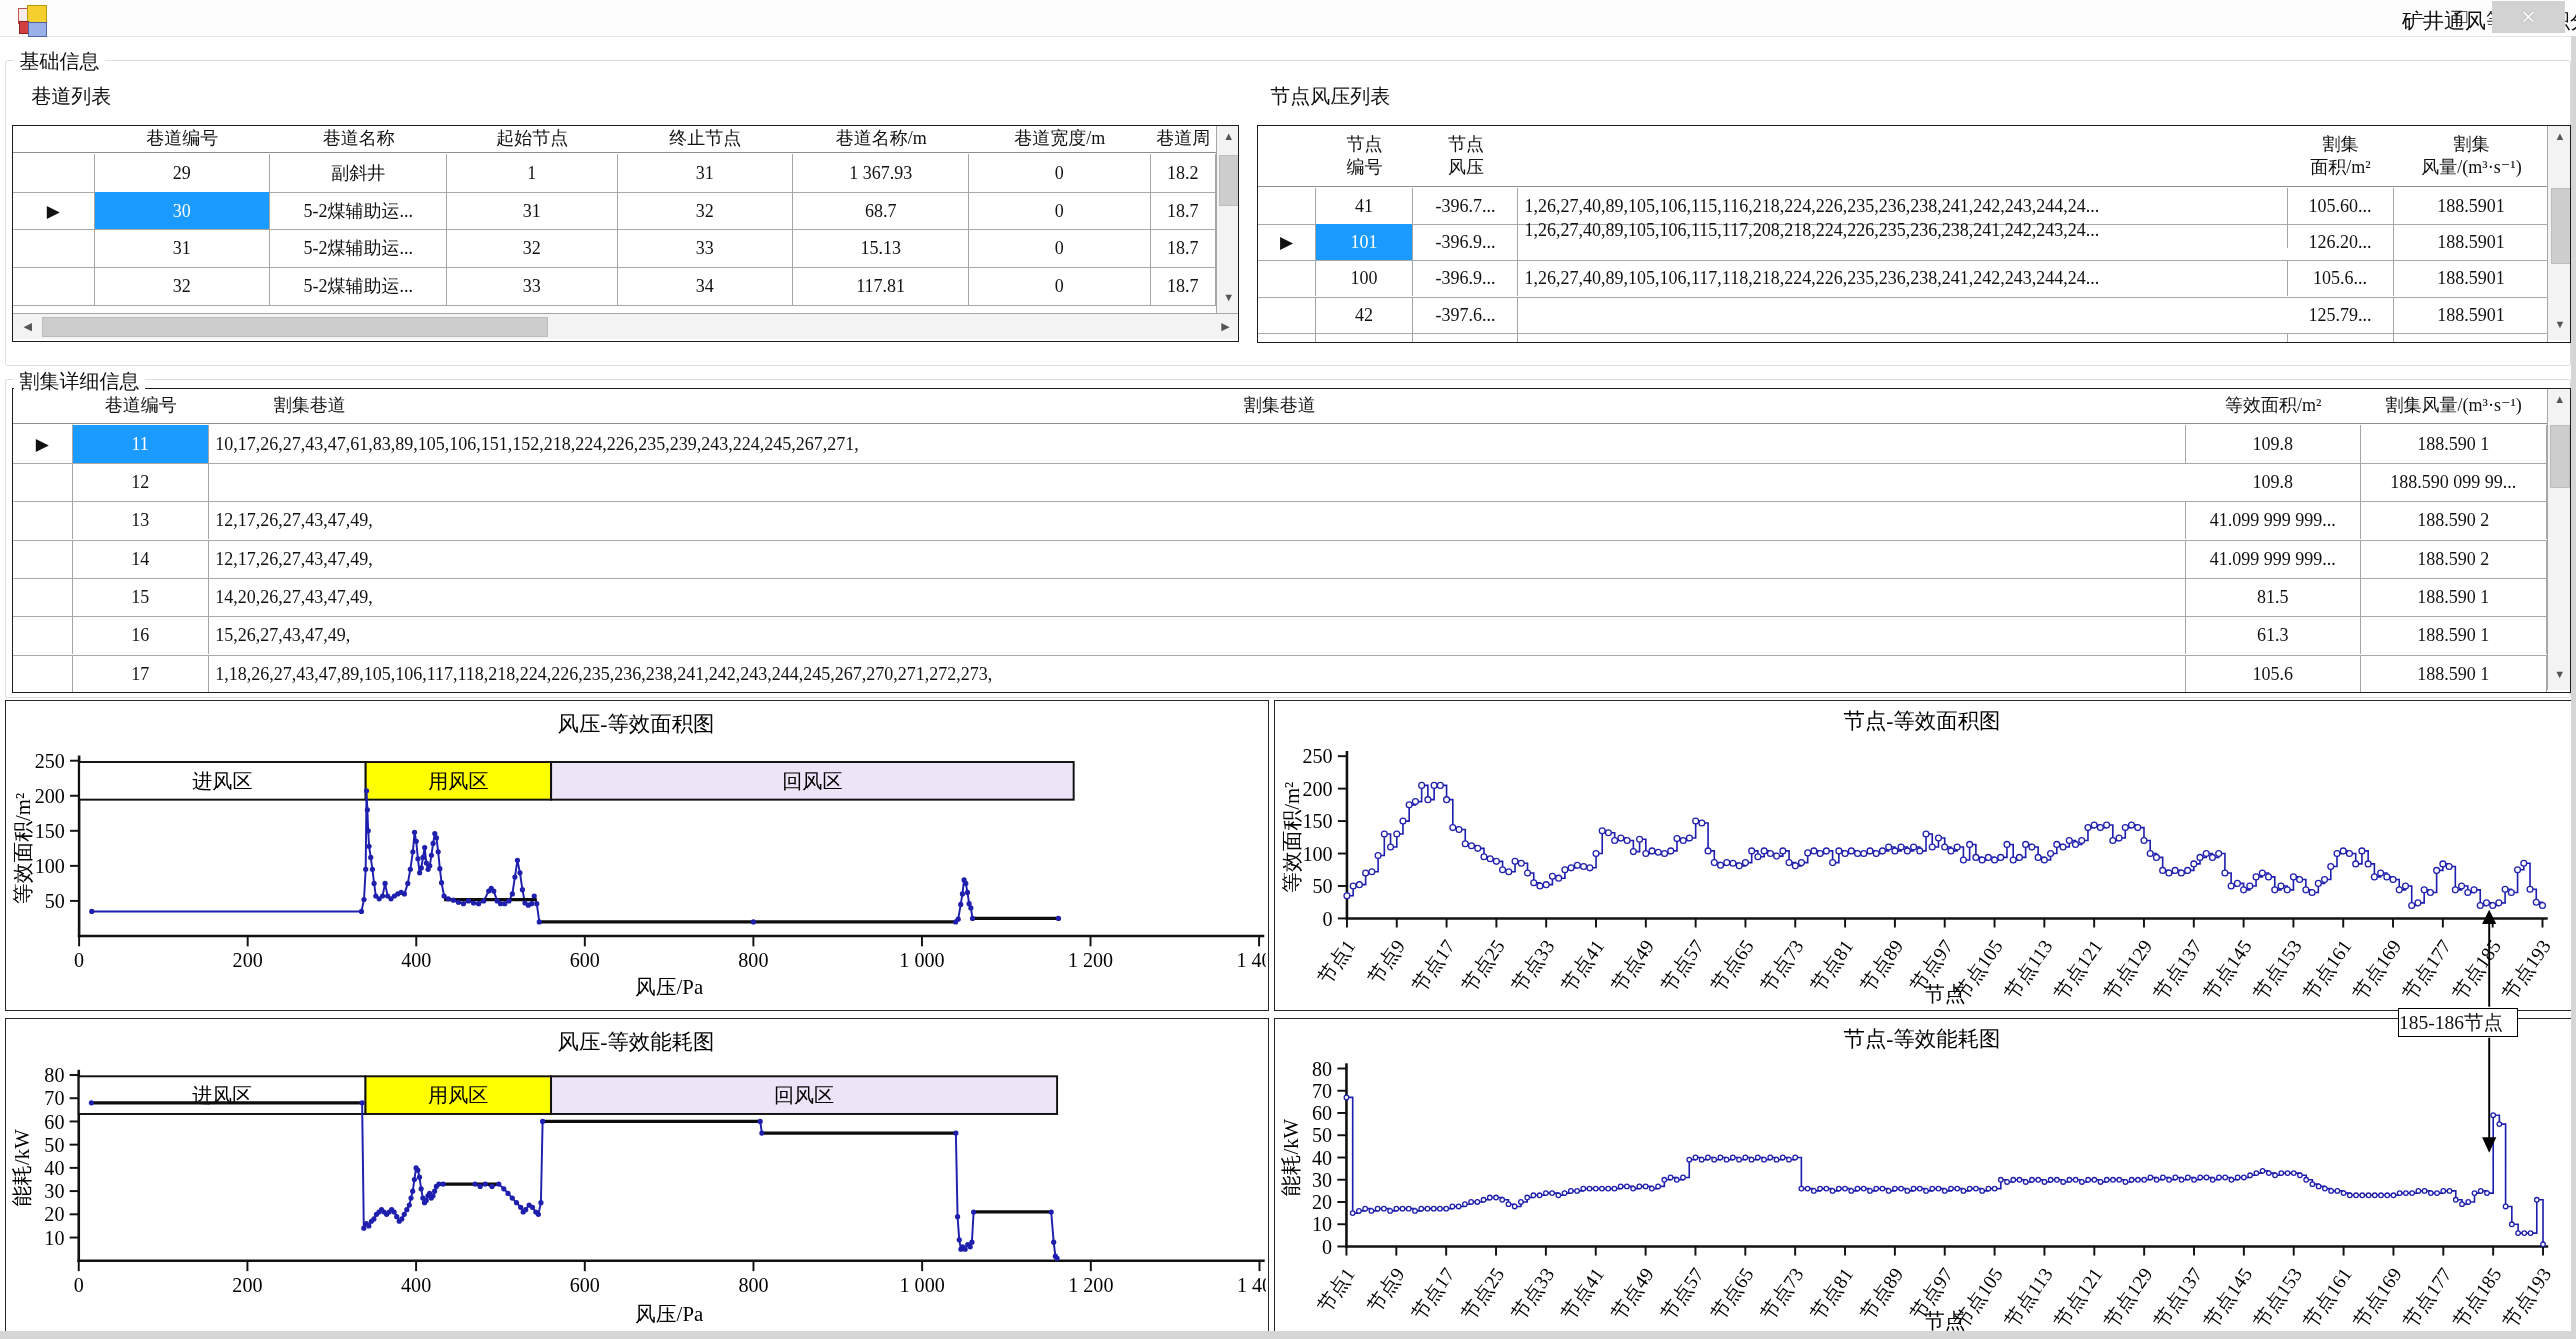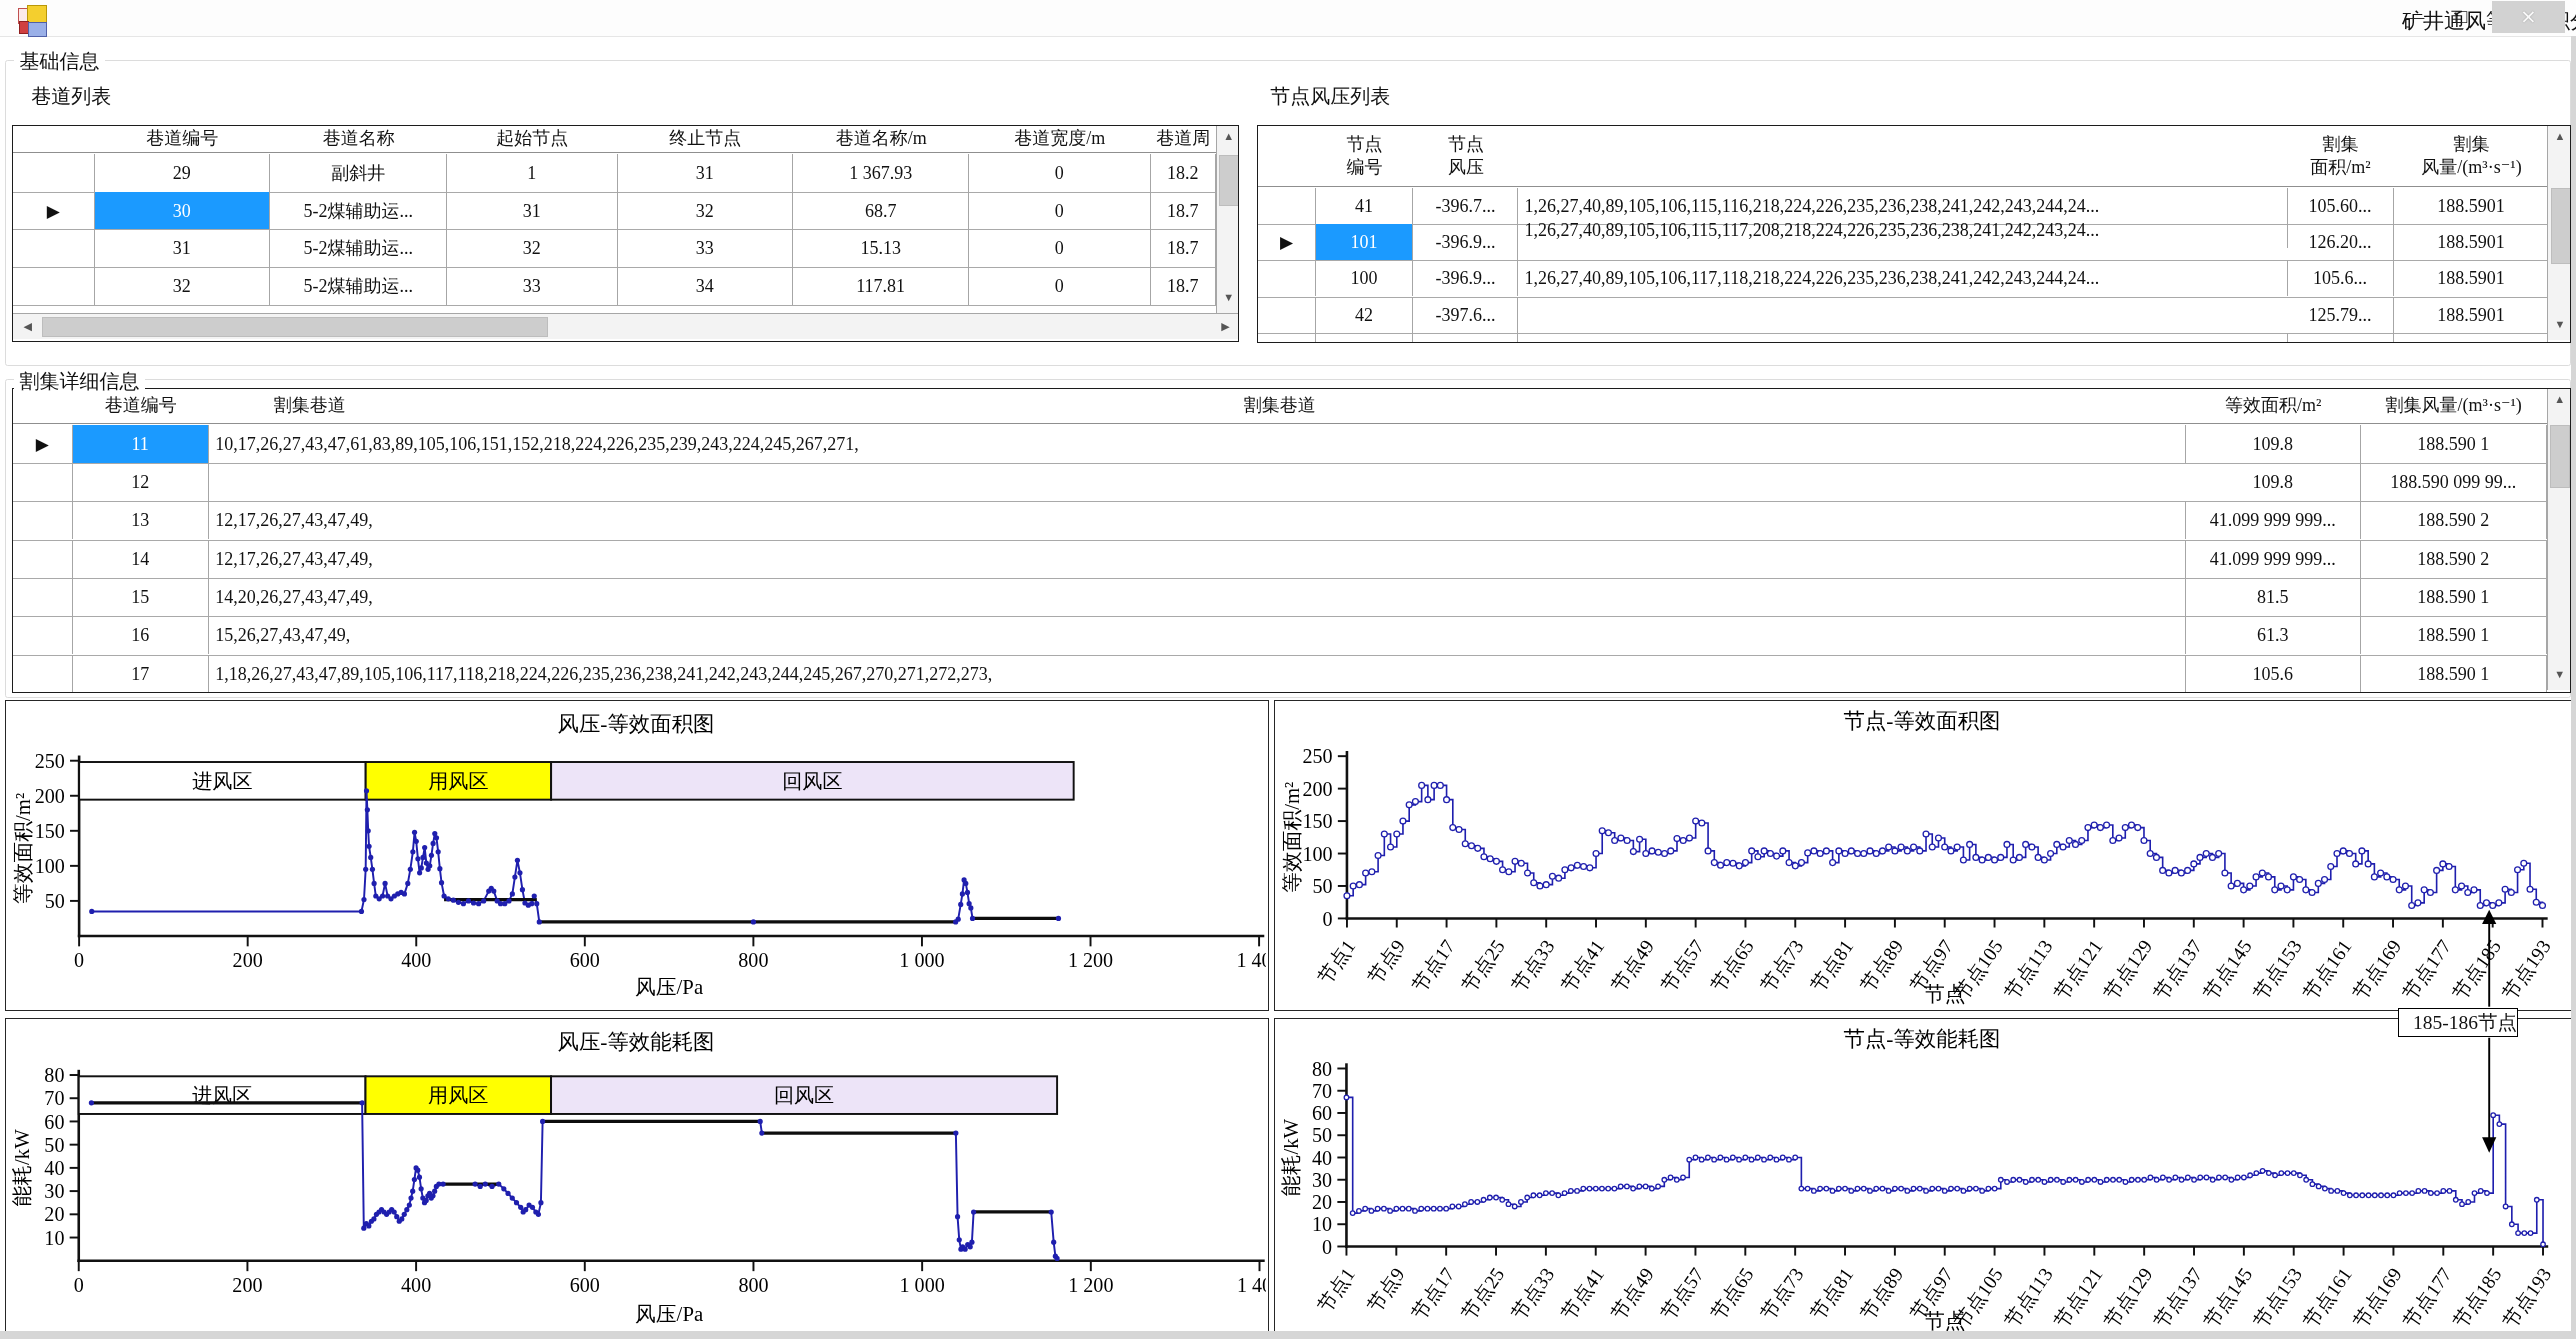--- a/index.html
+++ b/index.html
@@ -15,21 +15,21 @@
   .tbl{position:absolute;background:#fff;border:1.9px solid #1c1c1c;box-sizing:border-box;overflow:hidden;font-size:18px;}
   .hcell{position:absolute;display:flex;align-items:center;justify-content:center;text-align:center;line-height:23.4px;}
   .cell{position:absolute;display:flex;align-items:center;white-space:nowrap;overflow:hidden;box-sizing:border-box;}
   .cell.c{justify-content:center;} .cell.l{justify-content:flex-start;padding-left:6.5px;}
   .sel{background:#1b9aff;color:#fff;}
   .rowarrow{font-size:17px;color:#111;}
   .sbar{position:absolute;background:#f3f3f3;box-sizing:border-box;}
   .sarrow{position:absolute;display:flex;align-items:center;justify-content:center;color:#555;font-size:11px;width:100%;}
   .sthumb{position:absolute;background:#cdcdcd;border:0.6px solid #bdbdbd;}
   .chartpanel{position:absolute;background:#fff;border:1.9px solid #262626;box-sizing:border-box;}
-  .anno{position:absolute;border:1.9px solid #000;background:#fff;text-align:right;font-size:19.5px;z-index:6;}
+  .anno{position:absolute;border:1.9px solid #000;background:#fff;text-align:left;font-size:19.5px;z-index:6;}
   .bstrip{position:absolute;background:#d6d6d6;}
 </style>
 </head>
 <body>
 
 <div id="screen">
 
   <div class="titlebar">
     <div class="apptitle">矿井通风等效面积分析</div>
   </div>

